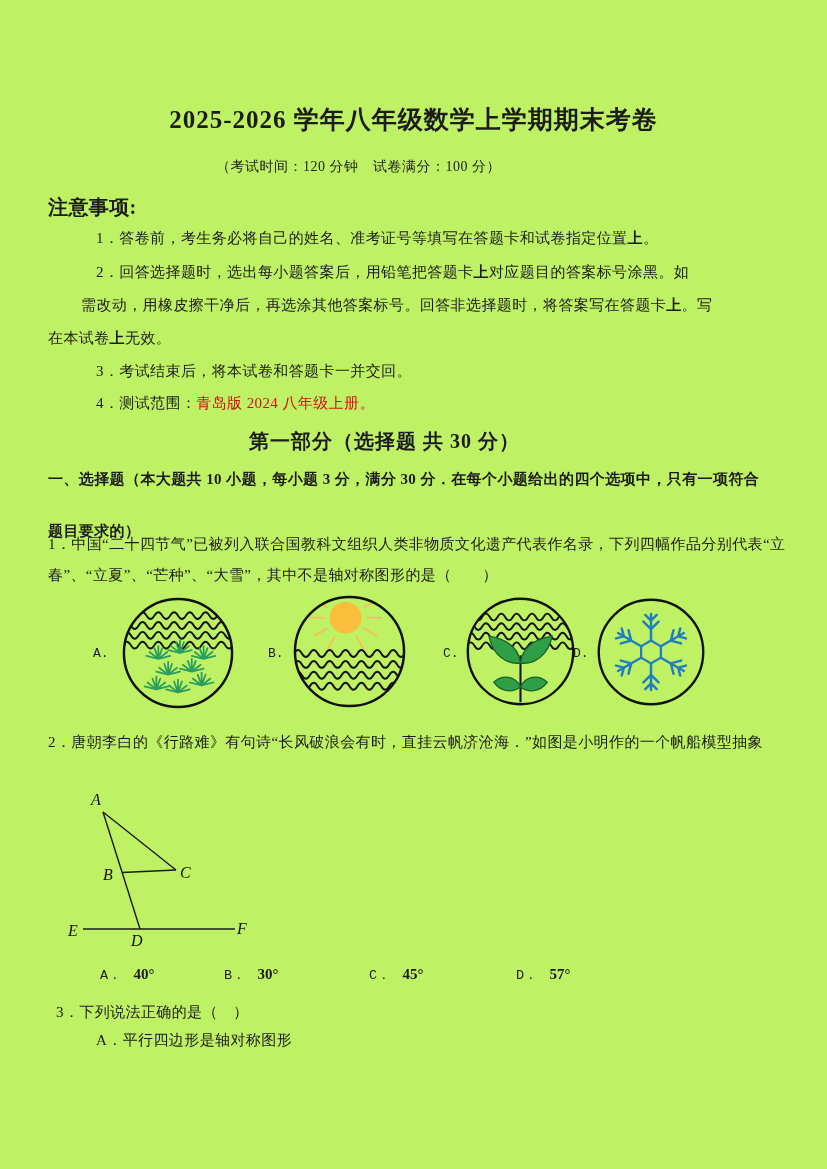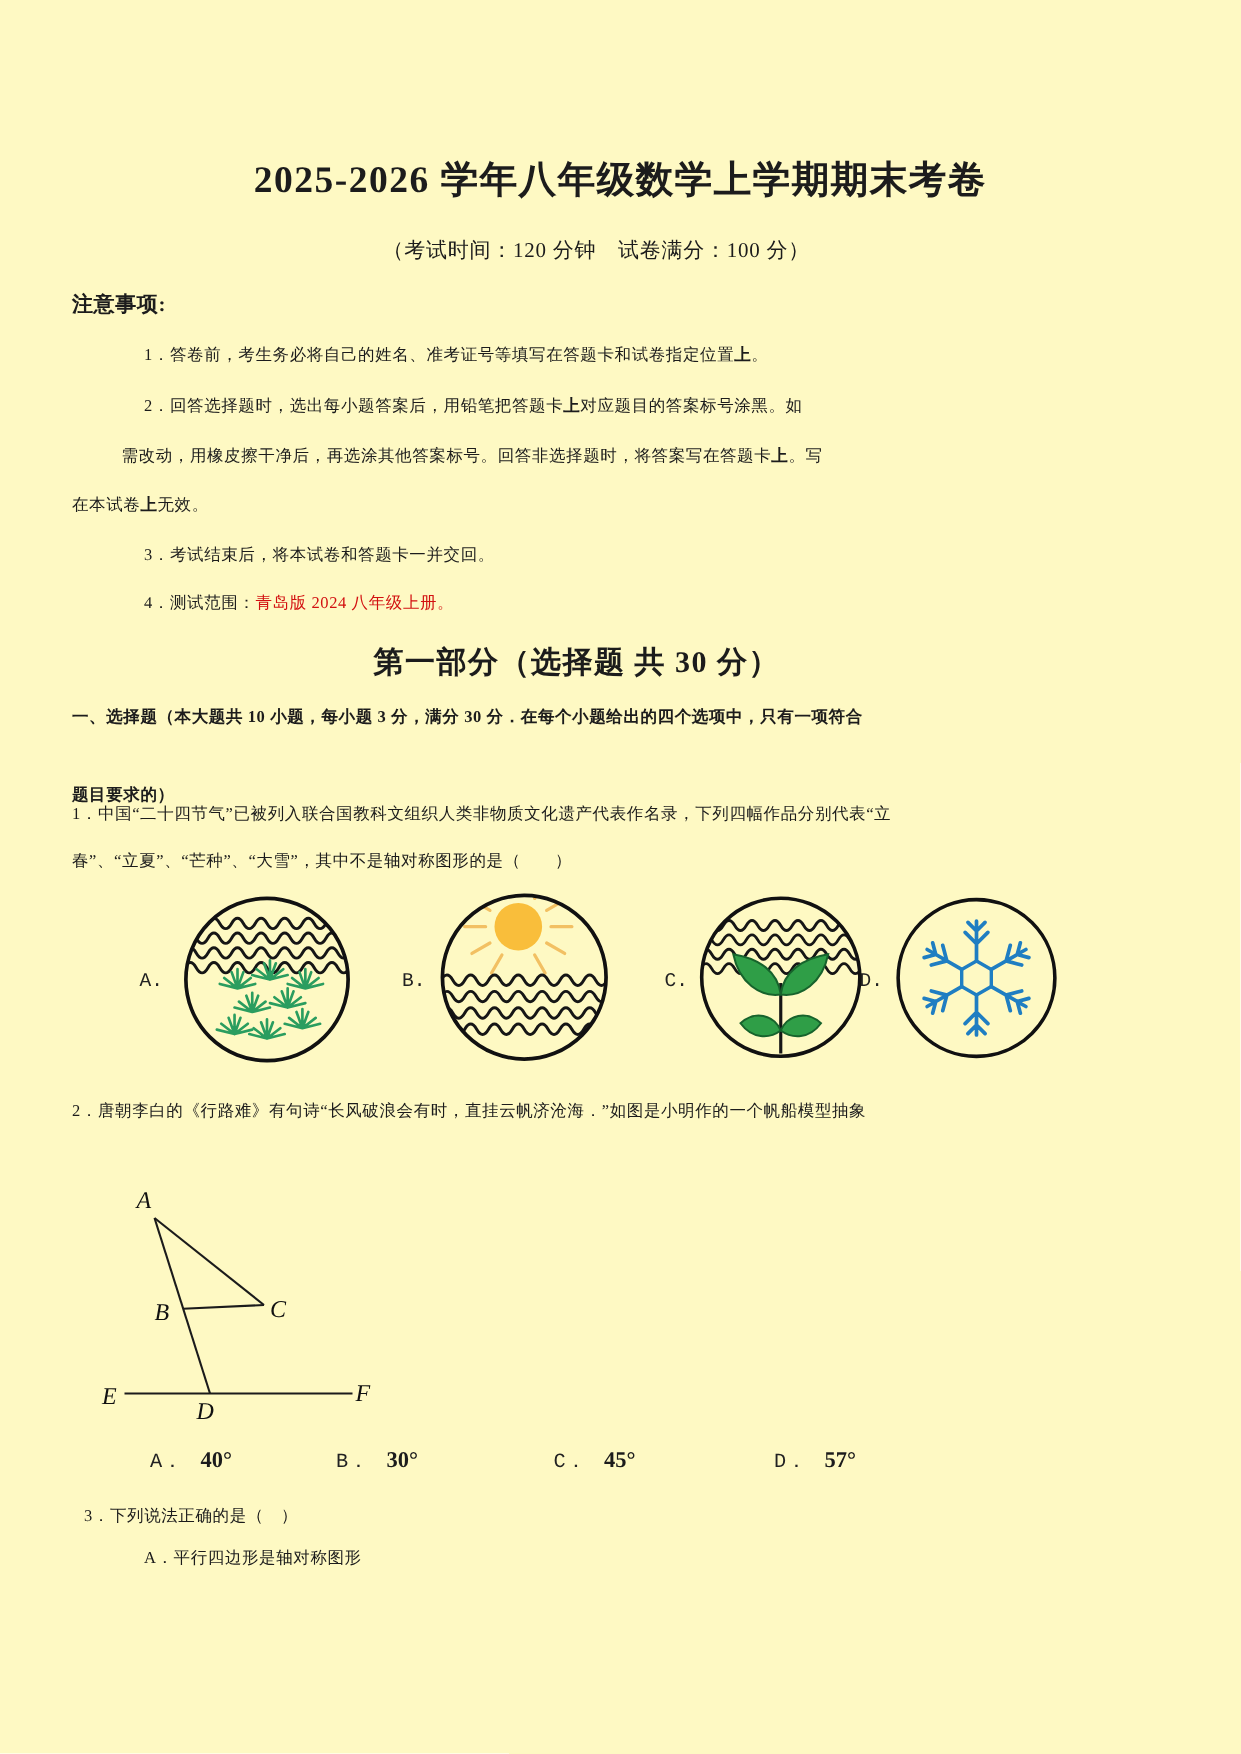--- a/index.html
+++ b/index.html
@@ -1,40 +1,40 @@
 <!DOCTYPE html>
 <html style="--text: #1c1c1c; --red: #d21010; --grass-green: #2a9d5f; --sun-fill: #f9be3b; --sun-rays: #f2c063; --leaf-green: #2f9e47; --leaf-outline: #17632c; --snow-blue: #1f7ec2; --line-black: #1b1b1b;"><head>
 <meta charset="utf-8">
 <style>
   html,body{margin:0;padding:0;background:#ffffff;}
-  .page{position:relative;width:827px;height:1169px;background:#fef9c3;overflow:hidden;
+  .page{position:relative;width:827px;height:1169px;background:#bef264;overflow:hidden;
         font-family:"Liberation Serif","DejaVu Serif",serif;color:var(--text,#1c1c1c);}
   .abs{position:absolute;white-space:nowrap;}
   .title{width:827px;text-align:center;font-size:25px;font-weight:bold;letter-spacing:1px;}
-  .subtitle{width:717px;text-align:center;font-size:14px;letter-spacing:0.5px;padding-left:39px;}
+  .subtitle{width:717px;text-align:center;font-size:14px;letter-spacing:0.5px;}
   .sec-h{width:769px;text-align:center;font-size:20px;font-weight:bold;letter-spacing:1px;}
-  .line{font-size:11px;letter-spacing:0.4px;}
+  .line{font-size:15px;letter-spacing:0.4px;}
   .bold{font-weight:bold;}
   .b{font-weight:bold;}
   .red{color:var(--red,#d21010);}
   .math{font-family:"Liberation Serif",serif;font-style:italic;font-weight:bold;letter-spacing:0;}
   .circ-label{font-family:"Liberation Mono","DejaVu Sans Mono",monospace;font-size:13px;color:#222;}
   .opt-label{font-family:"Liberation Mono","DejaVu Sans Mono",monospace;font-size:13.5px;color:#222;}
   .opt-val{font-weight:bold;font-size:15px;letter-spacing:0;margin-left:12px;}
   svg{display:block;}
 </style>
 </head>
 <body>
 
 <div class="page">
 
   <div class="abs title" style="top:103px;left:0;">2025-2026 学年八年级数学上学期期末考卷</div>
   <div class="abs subtitle" style="top:158px;left:0;">（考试时间：120 分钟　试卷满分：100 分）</div>
 
-  <div class="abs line bold" style="top:194px;left:48px;font-size:14px;">注意事项:</div>
+  <div class="abs line bold" style="top:194px;left:48px;font-size:20px;">注意事项:</div>
   <div class="abs line" style="top:229px;left:96px;"><span>1．答卷前，考生务必将自己的姓名、准考证号等填写在答题卡和试卷指定位置</span><span class="b">上</span><span>。</span></div>
   <div class="abs line" style="top:263px;left:96px;"><span>2．回答选择题时，选出每小题答案后，用铅笔把答题卡</span><span class="b">上</span><span>对应题目的答案标号涂黑。如</span></div>
   <div class="abs line" style="top:296px;left:48px;margin-left:33px;"><span>需改动，用橡皮擦干净后，再选涂其他答案标号。回答非选择题时，将答案写在答题卡</span><span class="b">上</span><span>。写</span></div>
   <div class="abs line" style="top:329px;left:48px;"><span>在本试卷</span><span class="b">上</span><span>无效。</span></div>
   <div class="abs line" style="top:362px;left:96px;">3．考试结束后，将本试卷和答题卡一并交回。</div>
   <div class="abs line" style="top:394px;left:96px;"><span>4．测试范围：</span><span class="red">青岛版 2024 八年级上册。</span></div>
 
   <div class="abs sec-h" style="top:428px;left:0;">第一部分（选择题 共 30 分）</div>
   <div class="abs line bold" style="top:470px;left:48px;">一、选择题（本大题共 10 小题，每小题 3 分，满分 30 分．在每个小题给出的四个选项中，只有一项符合</div>
   <div class="abs line bold" style="top:522px;left:48px;">题目要求的）</div>

